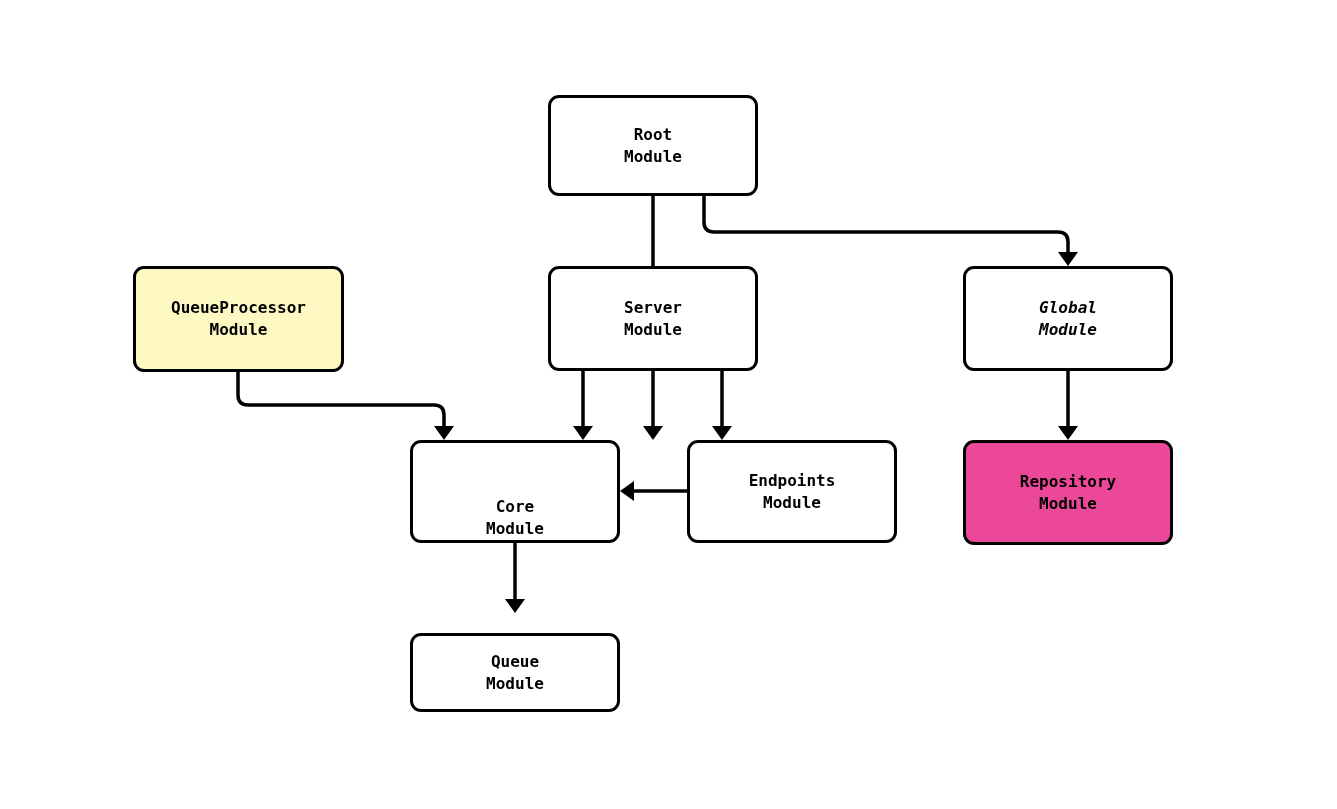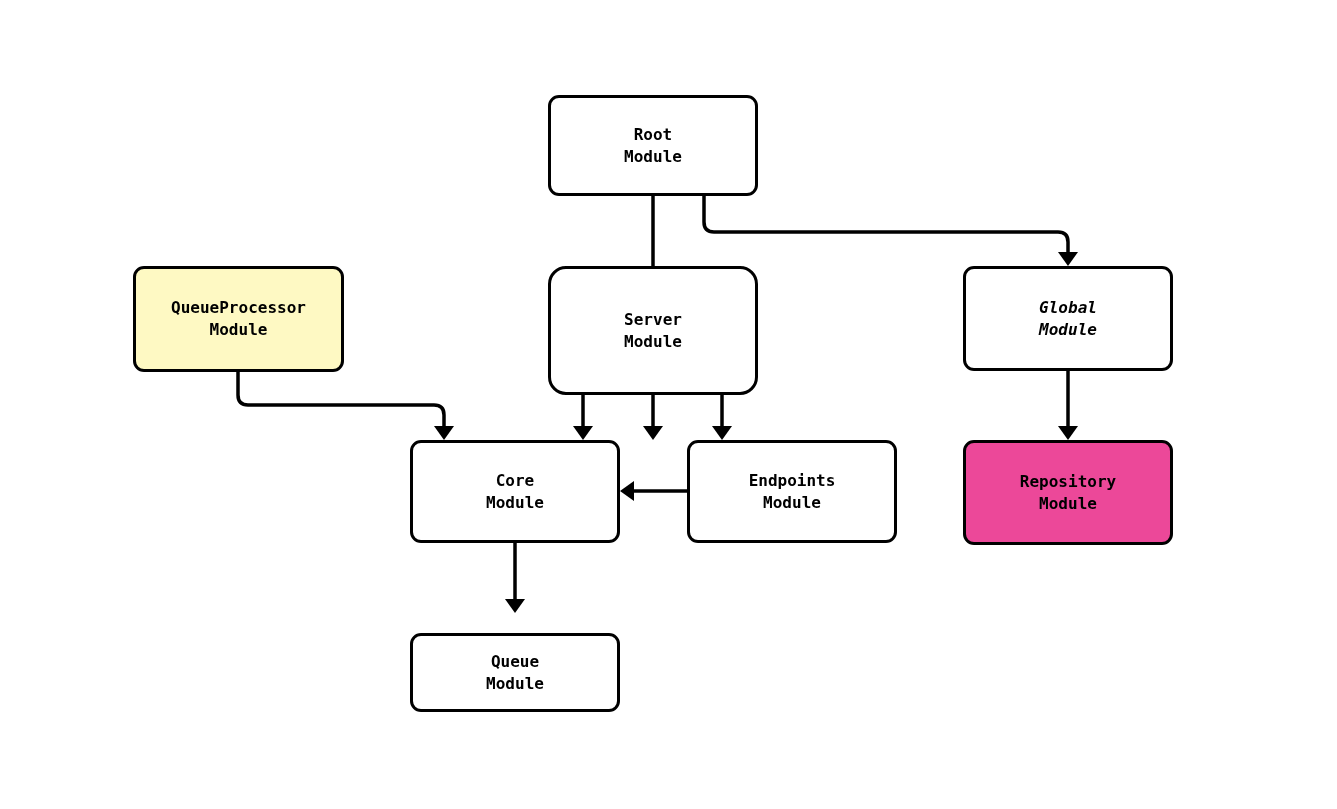--- a/index.html
+++ b/index.html
@@ -76,29 +76,29 @@
 
   <div id="node-layer">
       <div class="node" style="left: 548px; top: 95px; width: 210px; height: 101px; border-color: rgb(0, 0, 0); border-width: 3.5px; border-radius: 11px; background: rgb(255, 255, 255);">
         <div class="node-label" style="color: rgb(0, 0, 0);">Root
 Module</div>
       </div>
       <div class="node" style="left: 133px; top: 266px; width: 211px; height: 106px; border-color: rgb(0, 0, 0); border-width: 3.5px; border-radius: 11px; background: #fef9c3;">
         <div class="node-label" style="color: rgb(0, 0, 0);">QueueProcessor
 Module</div>
       </div>
-      <div class="node" style="left: 548px; top: 266px; width: 210px; height: 129px; border-color: rgb(0, 0, 0); border-width: 3.5px; border-radius: 18px; background: rgb(255, 255, 255);">
+      <div class="node" style="left: 548px; top: 266px; width: 210px; height: 105px; border-color: rgb(0, 0, 0); border-width: 3.5px; border-radius: 11px; background: rgb(255, 255, 255);">
         <div class="node-label" style="color: rgb(0, 0, 0);">Server
 Module</div>
       </div>
       <div class="node" style="left: 963px; top: 266px; width: 210px; height: 105px; border-color: rgb(0, 0, 0); border-width: 3.5px; border-radius: 11px; background: rgb(255, 255, 255); font-style: italic;">
         <div class="node-label" style="color: rgb(0, 0, 0);">Global
 Module</div>
       </div>
-      <div class="node" style="left: 410px; top: 440px; width: 210px; height: 103px; border-color: rgb(0, 0, 0); border-width: 3.5px; border-radius: 11px; background: rgb(255, 255, 255);">
+      <div class="node" style="left: 410px; top: 440px; width: 210px; height: 103px; border-color: rgb(0, 0, 0); border-width: 3.5px; border-radius: 11px; background: rgb(255, 255, 255); align-items: flex-end;">
         <div class="node-label" style="color: rgb(0, 0, 0);">Core
 Module</div>
       </div>
       <div class="node" style="left: 687px; top: 440px; width: 210px; height: 103px; border-color: rgb(0, 0, 0); border-width: 3.5px; border-radius: 11px; background: rgb(255, 255, 255);">
         <div class="node-label" style="color: rgb(0, 0, 0);">Endpoints
 Module</div>
       </div>
       <div class="node" style="left: 963px; top: 440px; width: 210px; height: 105px; border-color: rgb(0, 0, 0); border-width: 3.5px; border-radius: 11px; background: #ec4899;">
         <div class="node-label" style="color: rgb(0, 0, 0);">Repository
 Module</div>

